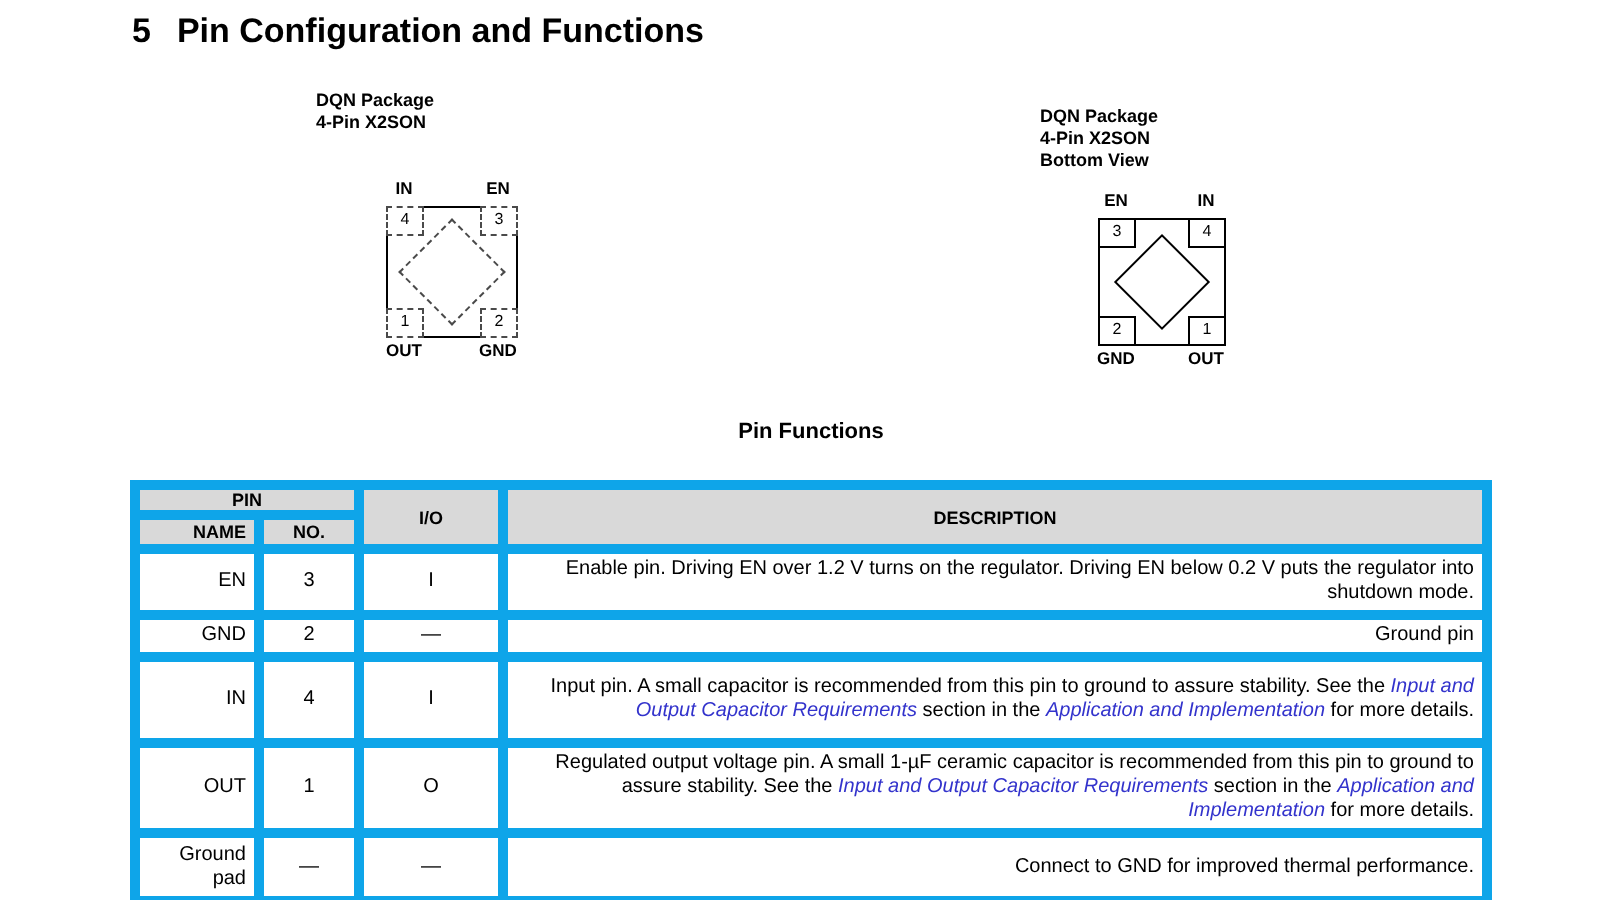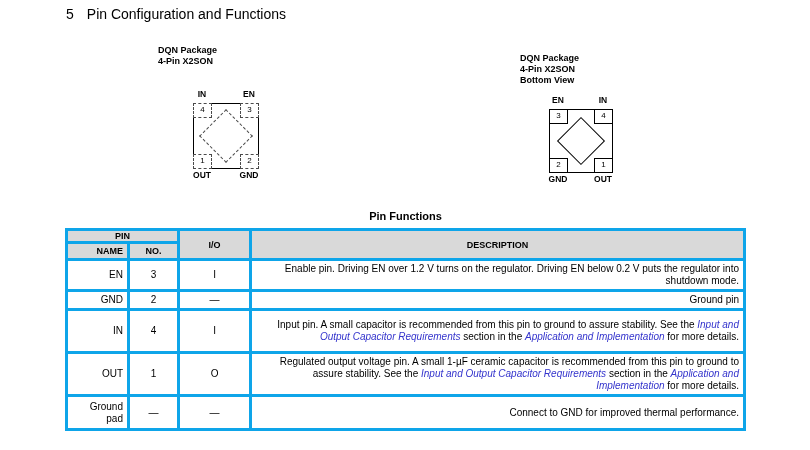--- a/index.html
+++ b/index.html
@@ -1,43 +1,43 @@
 <!DOCTYPE html>
 <html><head>
 <meta charset="utf-8">
 <style>
   html,body{margin:0;padding:0;}
   body{width:810px;height:450px;background:#ffffff;font-family:"Liberation Sans",sans-serif;color:#000;}
   .page{position:relative;width:810px;height:450px;overflow:hidden;background:#fff;}
 
   
-  .doc-title{position:absolute;left:66px;top:6px;font-size:14px;font-weight:normal;}
+  .doc-title{position:absolute;left:66px;top:6px;font-size:17px;font-weight:bold;}
   .doc-title .num{margin-right:13px;}
 
   
   .pkg{position:absolute;}
   .pkg-header{position:absolute;left:0;top:0;width:100%;text-align:left;font-size:9px;font-weight:bold;line-height:11px;}
   .pin-lab{position:absolute;transform:translateX(-50%);font-size:8.5px;font-weight:bold;line-height:10px;white-space:nowrap;}
   .pkg-square{position:absolute;border:1px solid #000;background:#fff;}
   .pin-box{position:absolute;width:17px;height:13px;font-size:8px;line-height:12px;text-align:center;background:#fff;z-index:2;}
   .pads-dashed .pin-box{border:1px dashed #4a4a4a;}
   .pads-solid  .pin-box{border:1px solid #000;}
   .pin-box.tl{left:-1px;top:-1px;}
   .pin-box.tr{right:-1px;top:-1px;}
   .pin-box.bl{left:-1px;bottom:-1px;}
   .pin-box.br{right:-1px;bottom:-1px;}
   .pad-diamond{position:absolute;transform:rotate(45deg);background:#fff;z-index:1;}
   .pads-dashed .pad-diamond{border:1px dashed #4a4a4a;width:36px;height:36px;left:13px;top:13px;}
   .pads-solid  .pad-diamond{border:1px solid #000;width:32px;height:32px;left:14px;top:14px;}
 
   
   .tbl-wrap{position:absolute;left:65px;top:210px;width:681px;}
-  .tbl-title{text-align:center;font-weight:bold;font-size:11px;margin-bottom:6px;}
+  .tbl-title{text-align:center;font-weight:bold;font-size:11px;margin-bottom:18px;}
   table.pin{border-collapse:collapse;width:100%;table-layout:fixed;}
-  .pin th,.pin td{border:3px solid #0ea5e9;overflow:hidden;}
+  .pin th,.pin td{border:5px solid #0ea5e9;overflow:hidden;}
   .pin thead th{background:var(--table-header-bg,#d9d9d9);font-size:9px;font-weight:bold;padding:0 4px;vertical-align:middle;}
   .pin thead tr.r1{height:13px;}
   .pin thead tr.r2{height:17px;}
   .pin td{font-size:10px;line-height:12px;padding:2px 4px;vertical-align:middle;}
   .c{text-align:center;}
   .l{text-align:right;}
   tr.h29{height:29px;}
   tr.h17{height:17px;}
   tr.h43{height:43px;}
   tr.h34{height:34px;}

